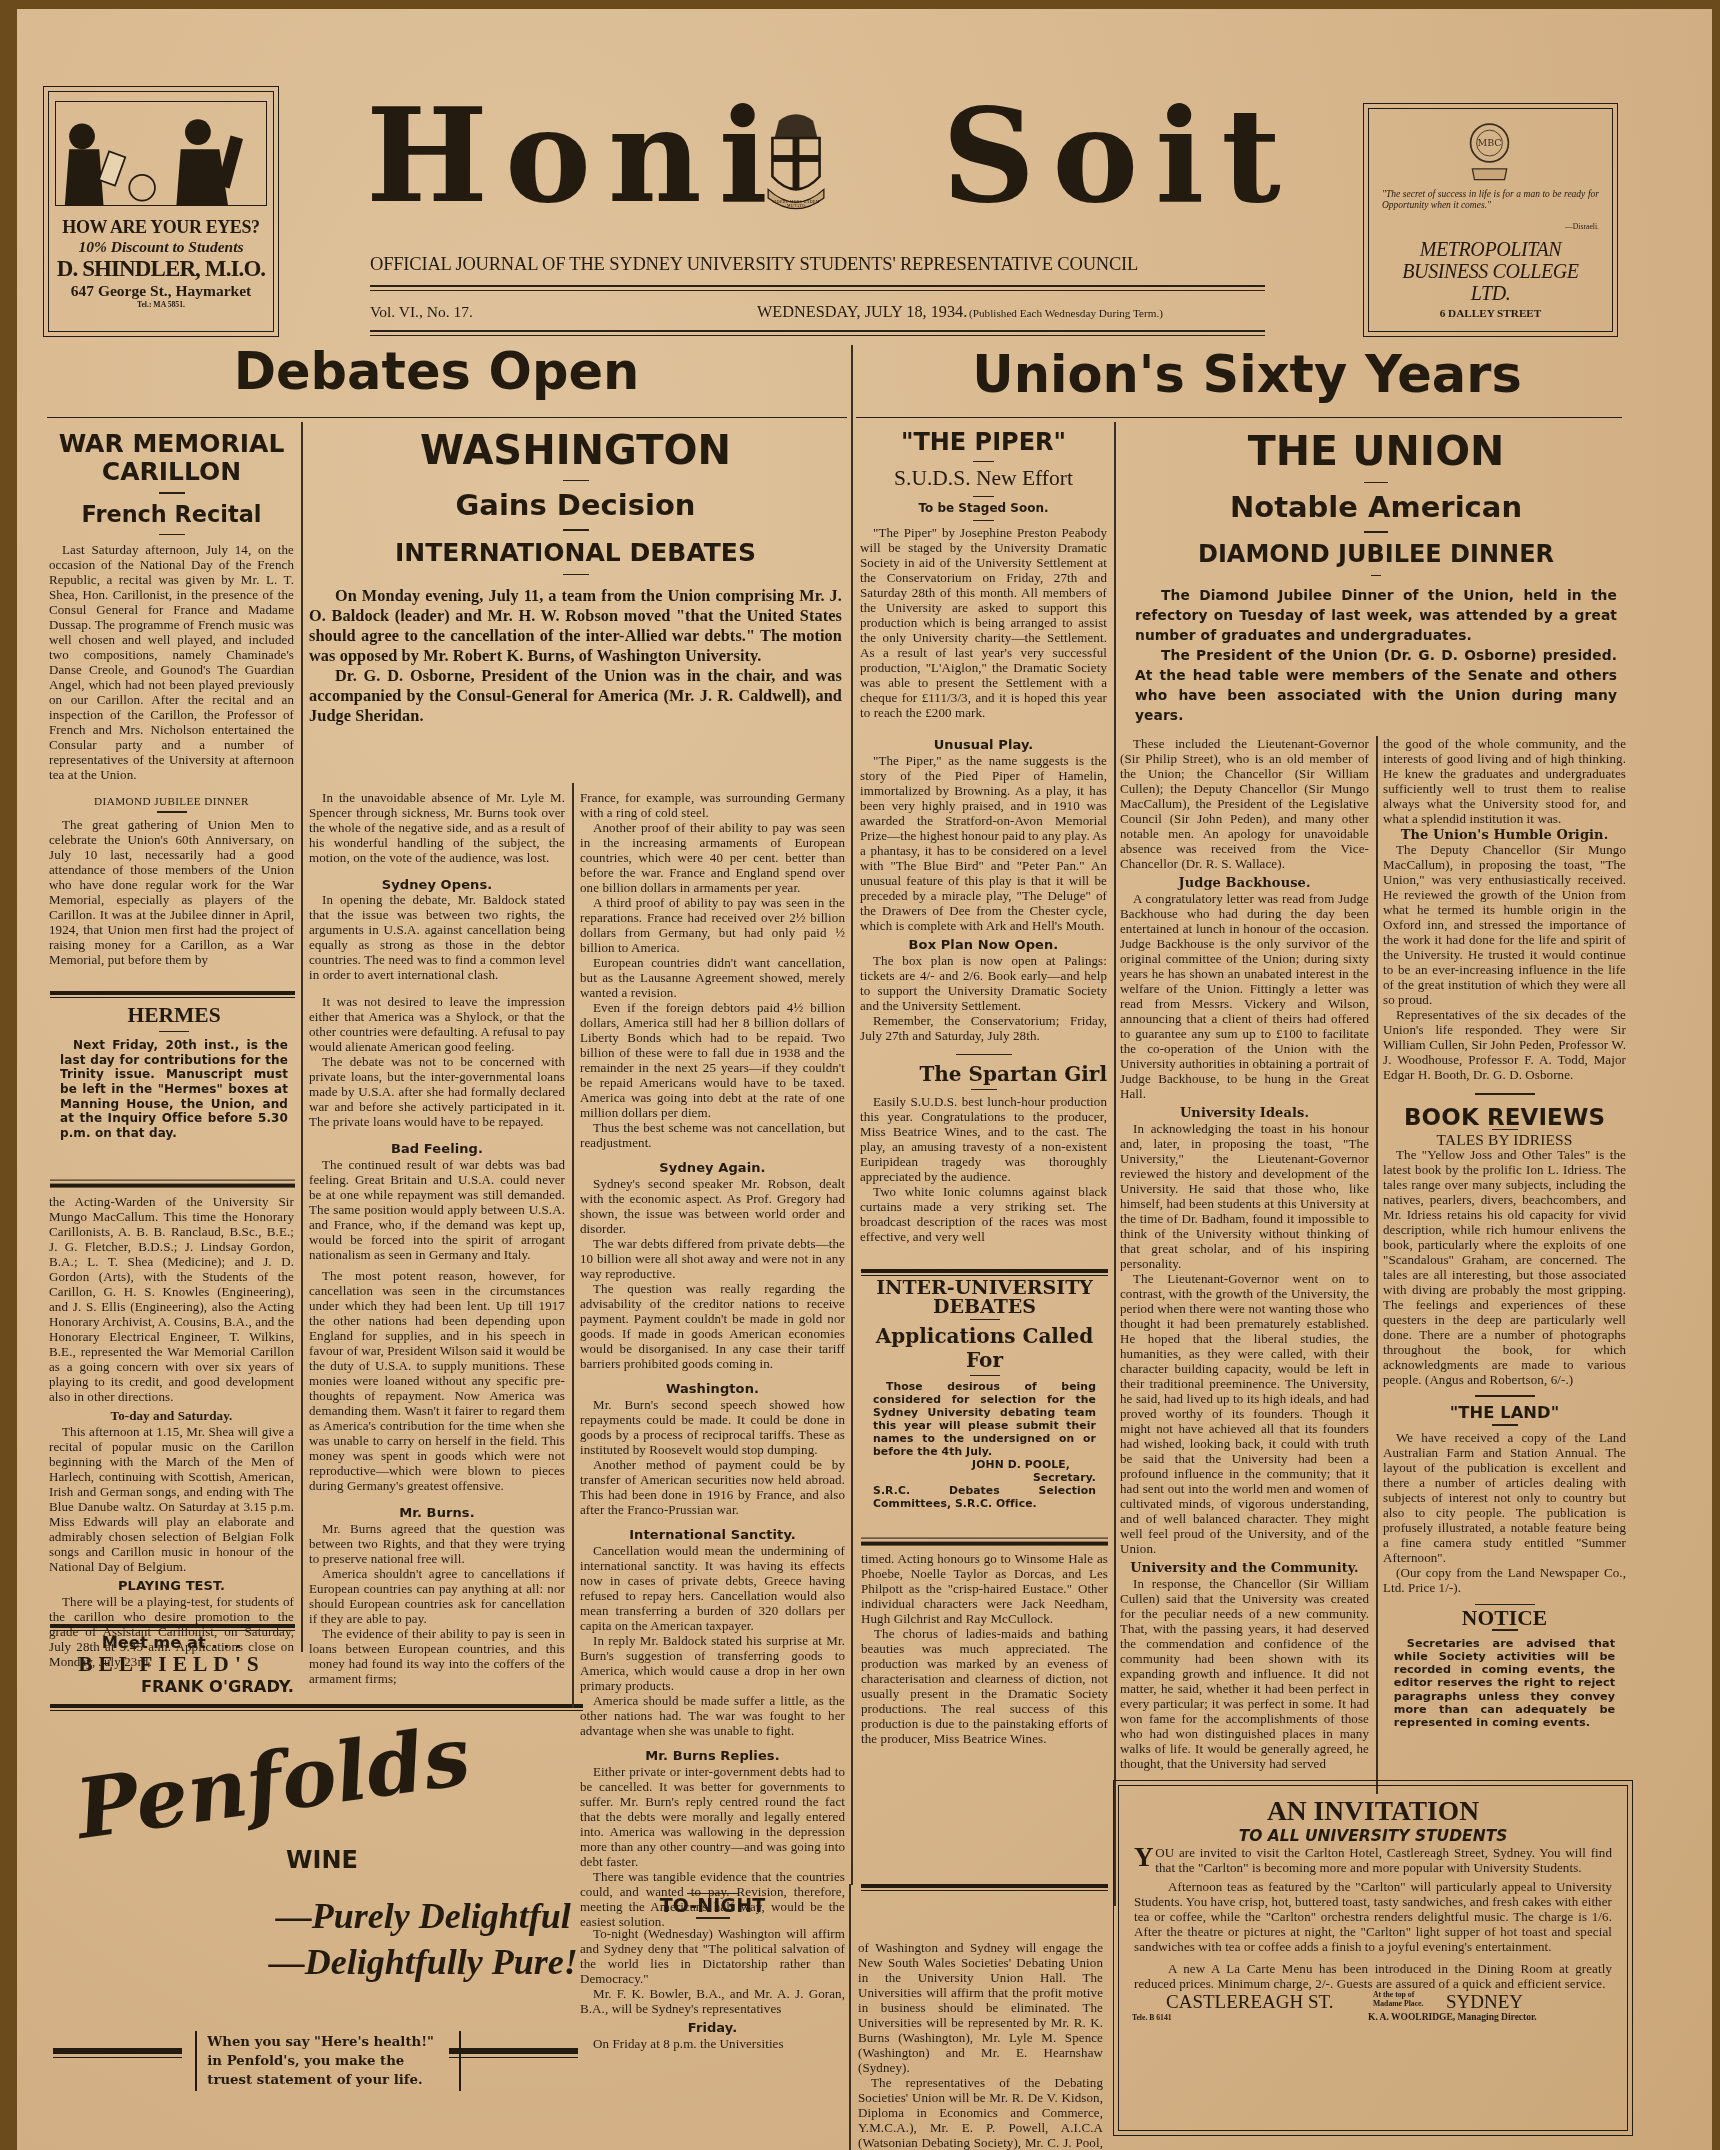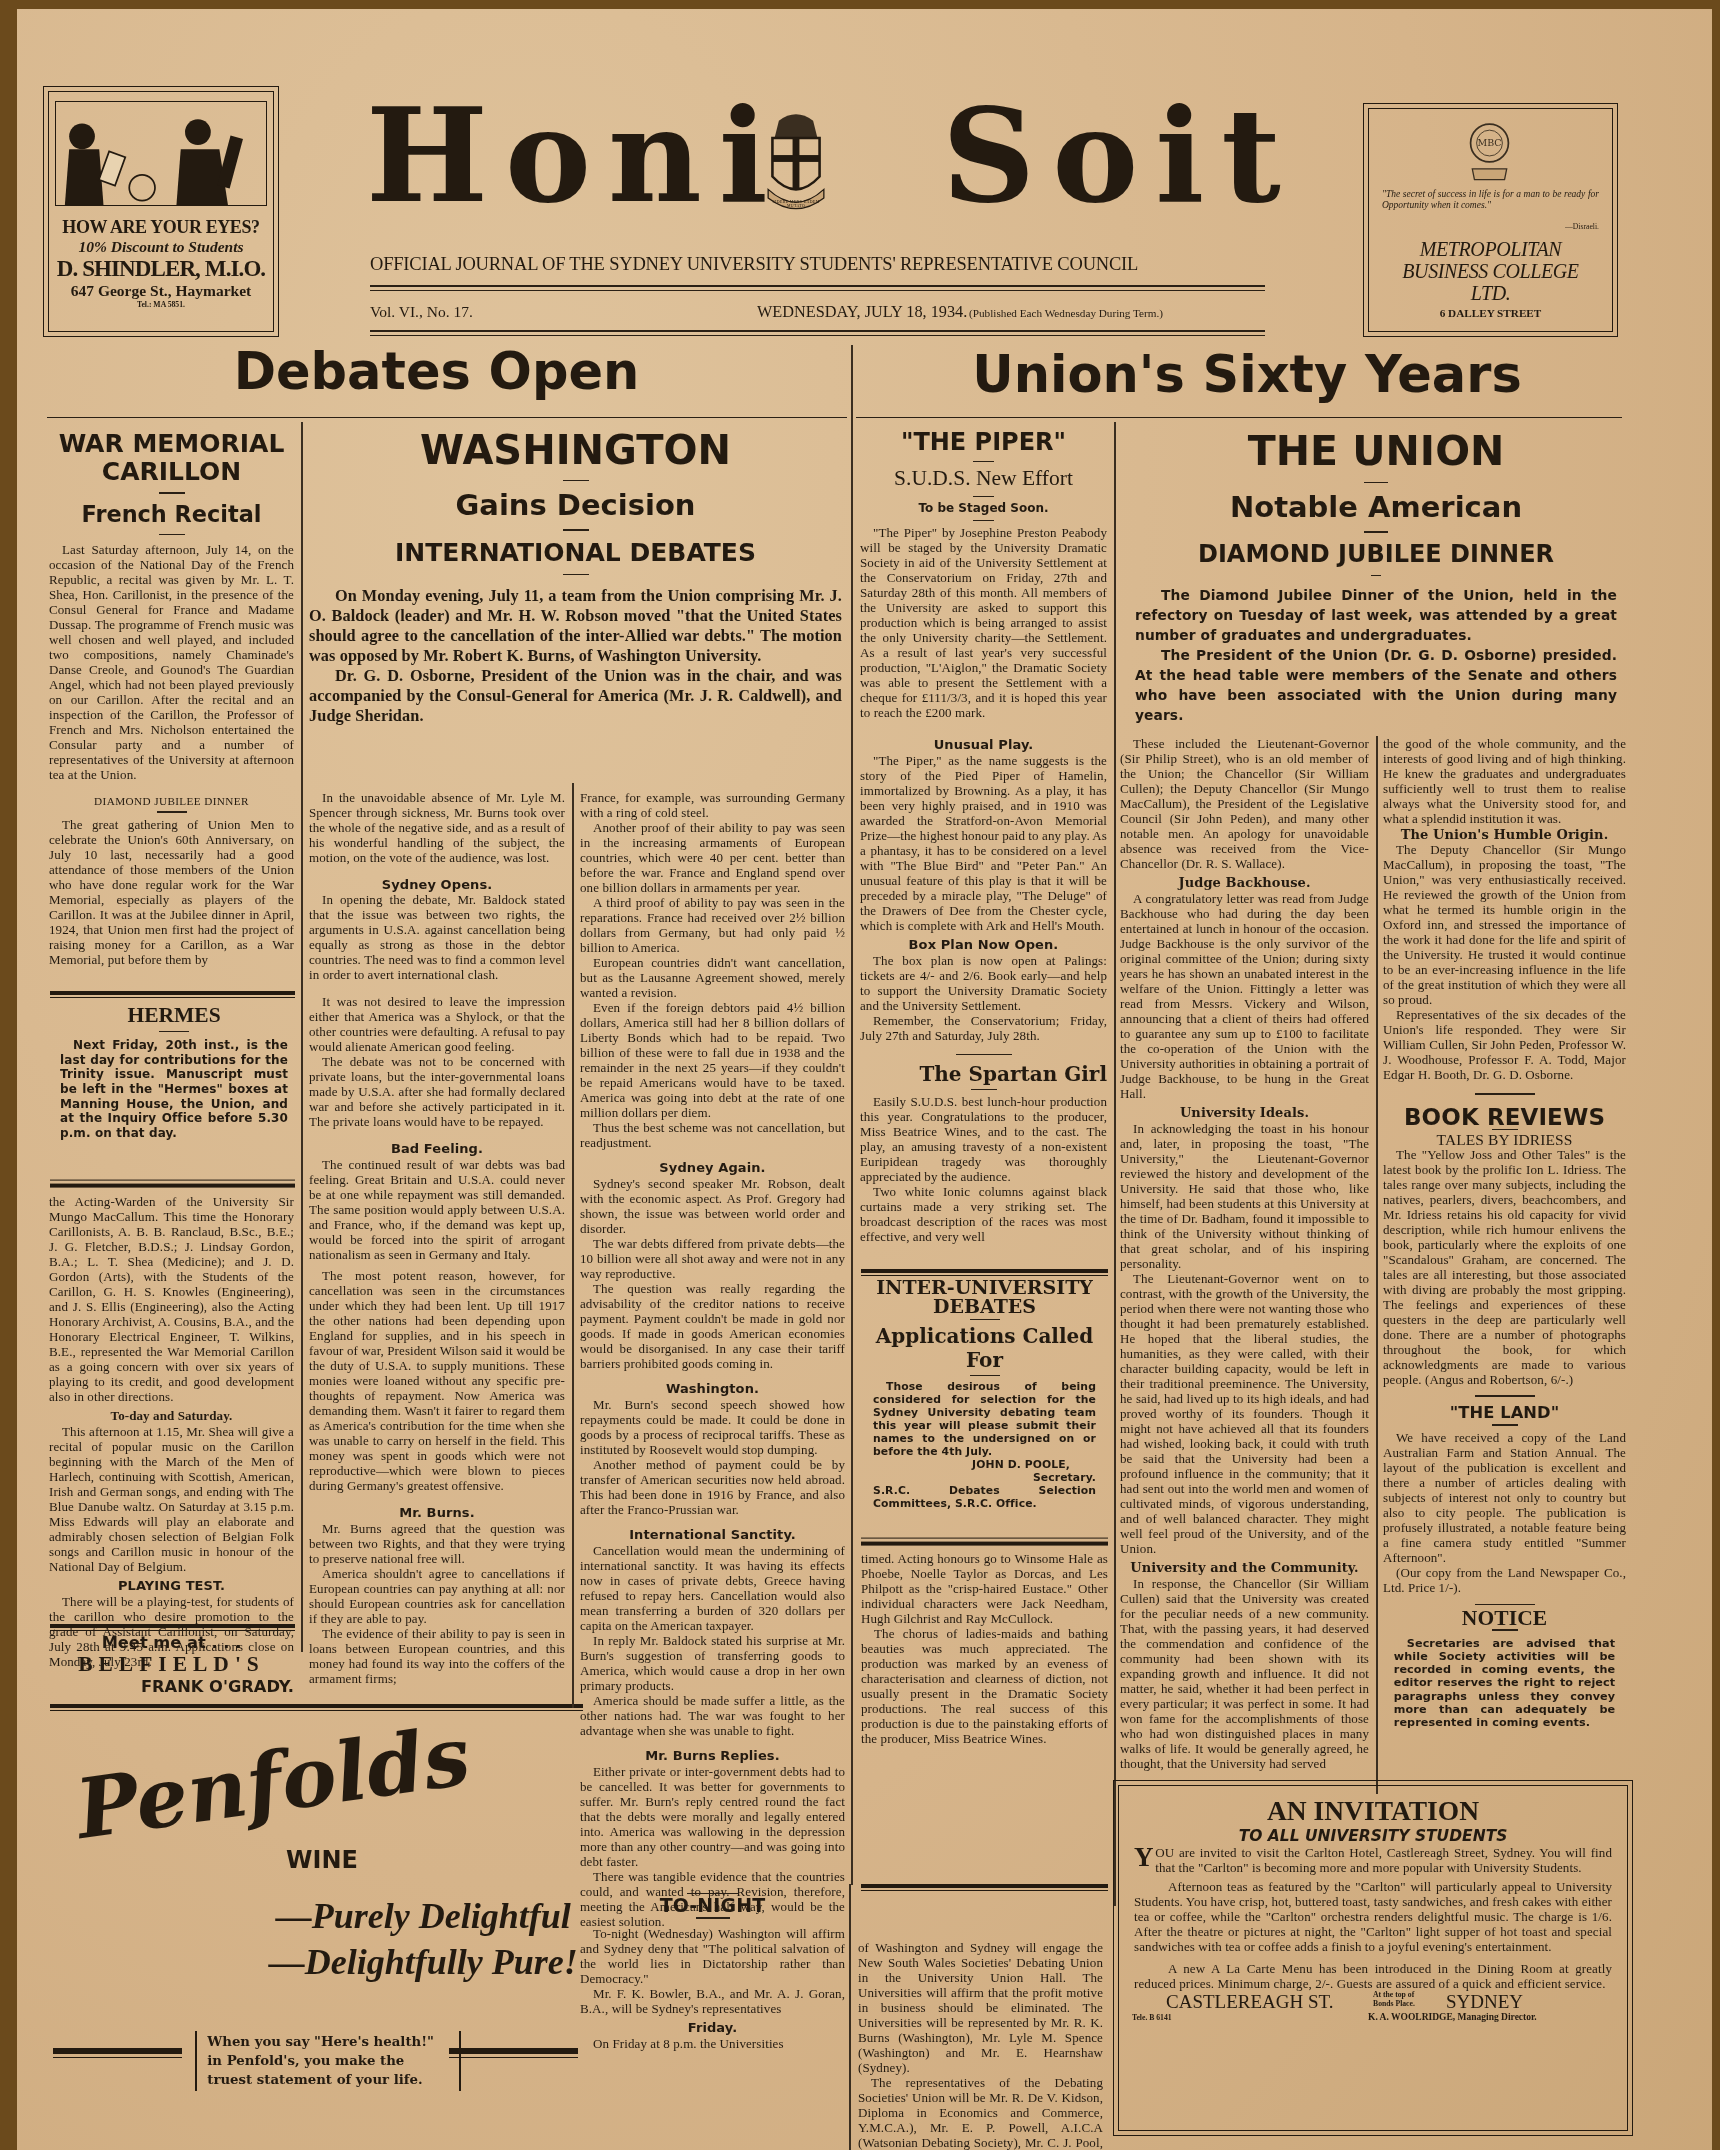--- a/index.html
+++ b/index.html
@@ -315,21 +315,21 @@
   <div class="box" style="left:1101px;top:1776px;width:508px;height:344px;">
     <div class="center" style="margin-top:9.5px;font-size:27.5px;font-weight:bold;">AN INVITATION</div>
     <div class="center sans" style="font-size:15.5px;font-weight:bold;font-style:italic;">TO ALL UNIVERSITY STUDENTS</div>
     <div class="body" style="padding:0 15px;font-size:13px;line-height:15px;">
       <p style="text-indent:0;"><span style="font-size:27px;font-weight:bold;float:left;line-height:24px;margin-right:1.7px;">Y</span><span>OU are invited to visit the Carlton Hotel, Castlereagh Street, Sydney. You will find that the "Carlton" is becoming more and more popular with University Students.</span></p>
       <p style="text-indent:34px;margin-top:4.3px;">Afternoon teas as featured by the "Carlton" will particularly appeal to University Students. You have crisp, hot, buttered toast, tasty sandwiches, and fresh cakes with either tea or coffee, while the "Carlton" orchestra renders delightful music. The charge is 1/6. After the theatre or pictures at night, the "Carlton" light supper of hot toast and special sandwiches with tea or coffee adds a finish to a joyful evening's entertainment.</p>
       <p style="text-indent:34px;margin-top:6.9px;">A new A La Carte Menu has been introduced in the Dining Room at greatly reduced prices. Minimum charge, 2/-. Guests are assured of a quick and efficient service.</p>
     </div>
     <div style="position:relative;height:34px;">
       <span class="abs" style="left:47px;top:0;font-size:19px;">CASTLEREAGH ST.</span>
-      <span class="abs" style="left:254px;top:0;width:56px;font-size:7.7px;line-height:8.6px;font-weight:bold;">At the top of Bonds Place.</span>
+      <span class="abs" style="left:254px;top:0;width:56px;font-size:7.7px;line-height:8.6px;font-weight:bold;">At the top of Madame Place.</span>
       <span class="abs" style="left:327px;top:0;font-size:19px;">SYDNEY</span>
       <span class="abs" style="left:13px;top:21.5px;font-size:7.7px;font-weight:bold;">Tele. B 6141</span>
       <span class="abs" style="left:249px;top:20.6px;font-size:9.5px;font-weight:bold;">K. A. WOOLRIDGE, Managing Director.</span>
     </div>
   </div>
 
 </div>
 
 
 </body></html>

